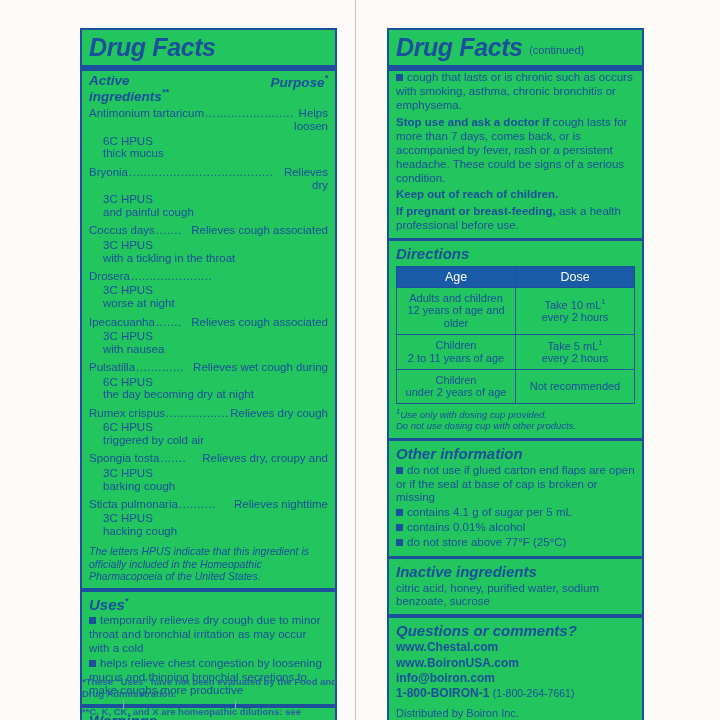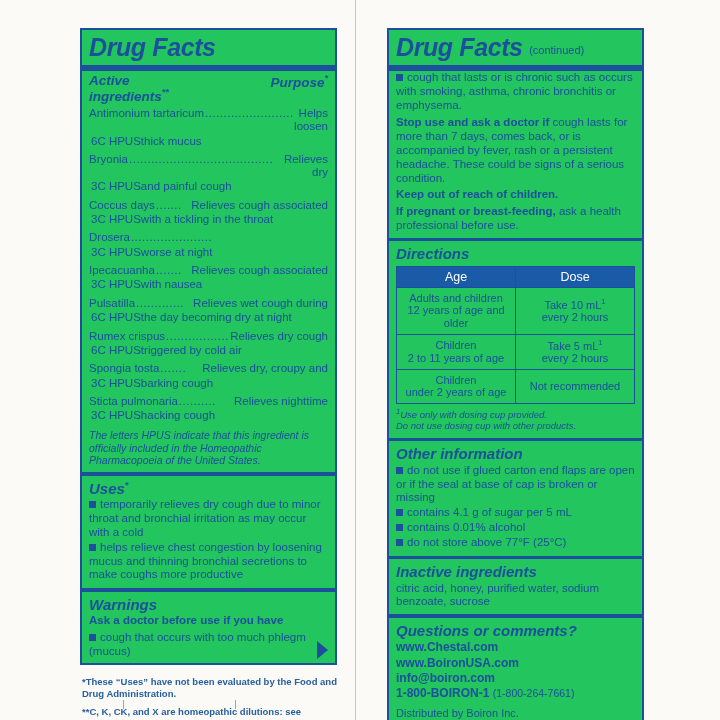--- a/index.html
+++ b/index.html
@@ -88,23 +88,25 @@
   .ing .dots {
     flex: 1 1 auto;
     overflow: hidden;
     white-space: nowrap;
     letter-spacing: 0.5px;
     margin: 0 1px;
     align-self: flex-start;
   }
   .ing-row2 {
     display: flex;
+    justify-content: space-between;
     font-size: 11.5px;
     line-height: 1.12;
-    padding: 0 7px 4px 9px;
+    padding: 0 7px 4px 21px;
+    flex-direction: column;
   }
 
   .hpus-note {
     font-size: 10.5px;
     font-style: italic;
     line-height: 1.18;
     padding: 3px 7px 4px 7px;
   }
 
   

